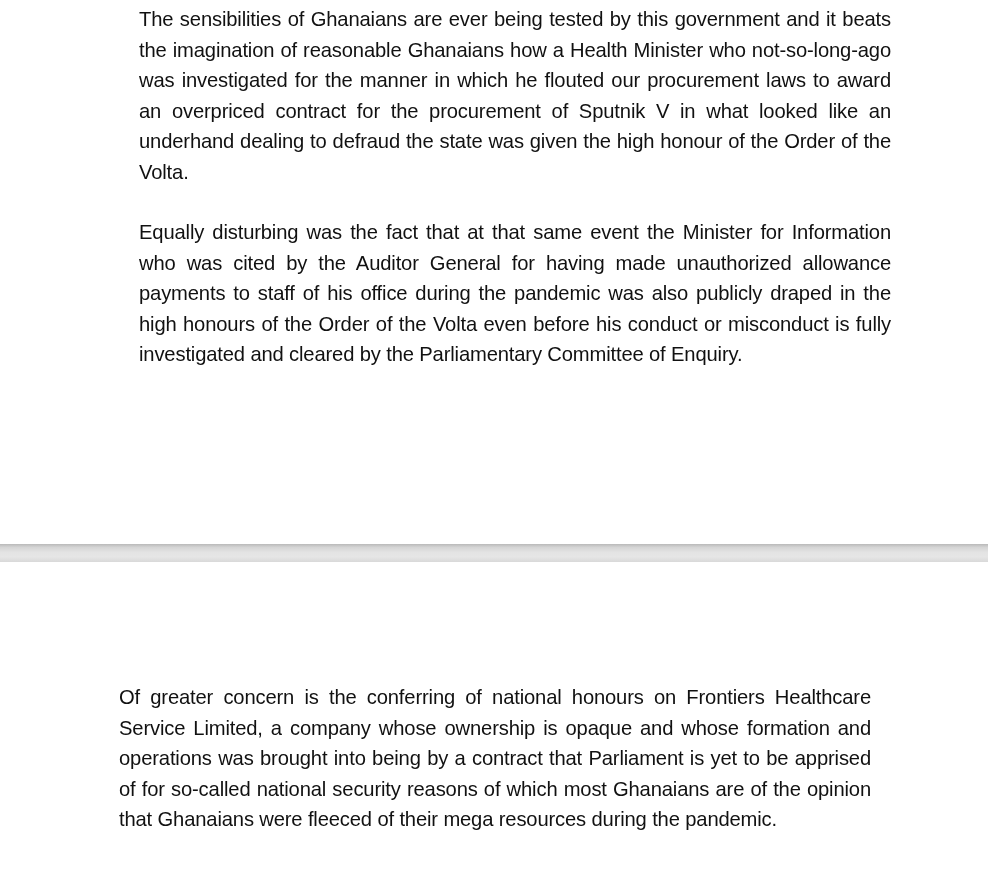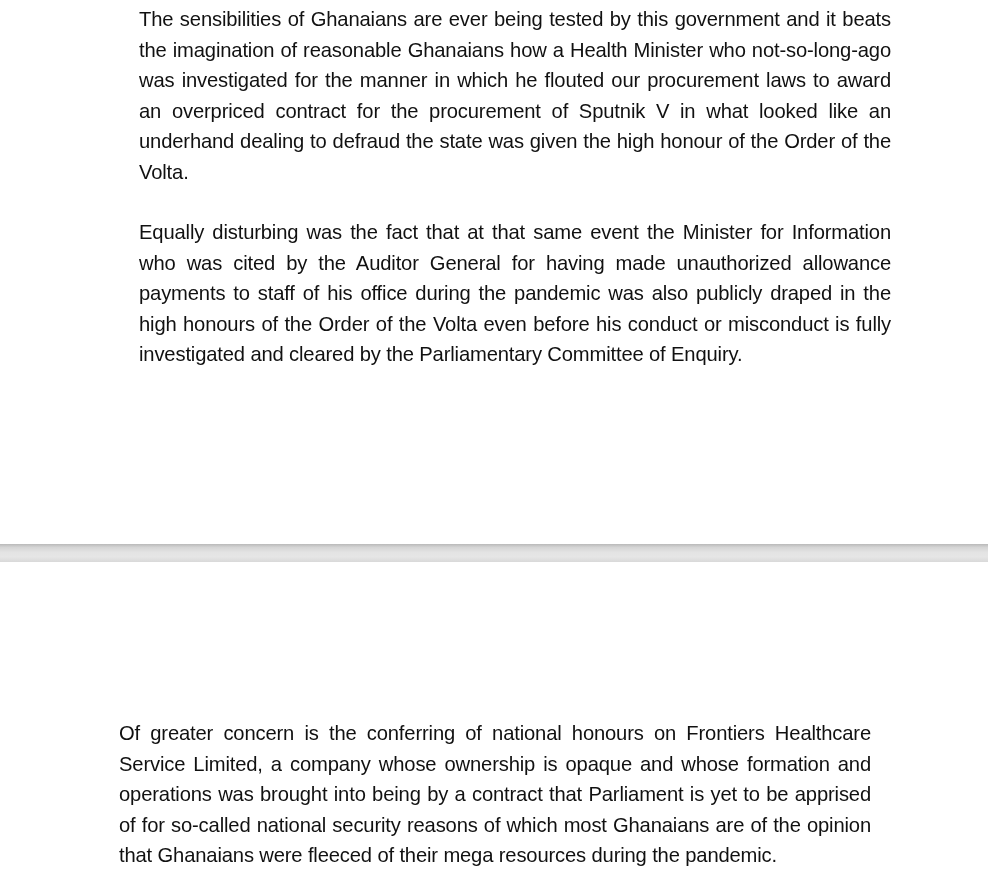--- a/index.html
+++ b/index.html
@@ -44,21 +44,21 @@
       width: 752px;
       margin: 0;
       font-size: 20.2px;
       line-height: 30.6px;
       text-align: justify;
       letter-spacing: -0.15px;
       word-spacing: 0px;
     }
     .p1 { top: 4px; }
     .p2 { top: 217px; }
-    .p3 { top: 718px; }
+    .p3 { top: 682px; }
   </style>
 </head>
 <body>
 
 <div class="page page-top">
   <p class="para p1">The sensibilities of Ghanaians are ever being tested by this government and it beats the imagination of reasonable Ghanaians how a Health Minister who not-so-long-ago was investigated for the manner in which he flouted our procurement laws to award an overpriced contract for the procurement of Sputnik V in what looked like an underhand dealing to defraud the state was given the high honour of the Order of the Volta.</p>
   <p class="para p2">Equally disturbing was the fact that at that same event the Minister for Information who was cited by the Auditor General for having made unauthorized allowance payments to staff of his office during the pandemic was also publicly draped in the high honours of the Order of the Volta even before his conduct or misconduct is fully investigated and cleared by the Parliamentary Committee of Enquiry.</p>
 </div>
 
 <div class="page-gap"></div>

